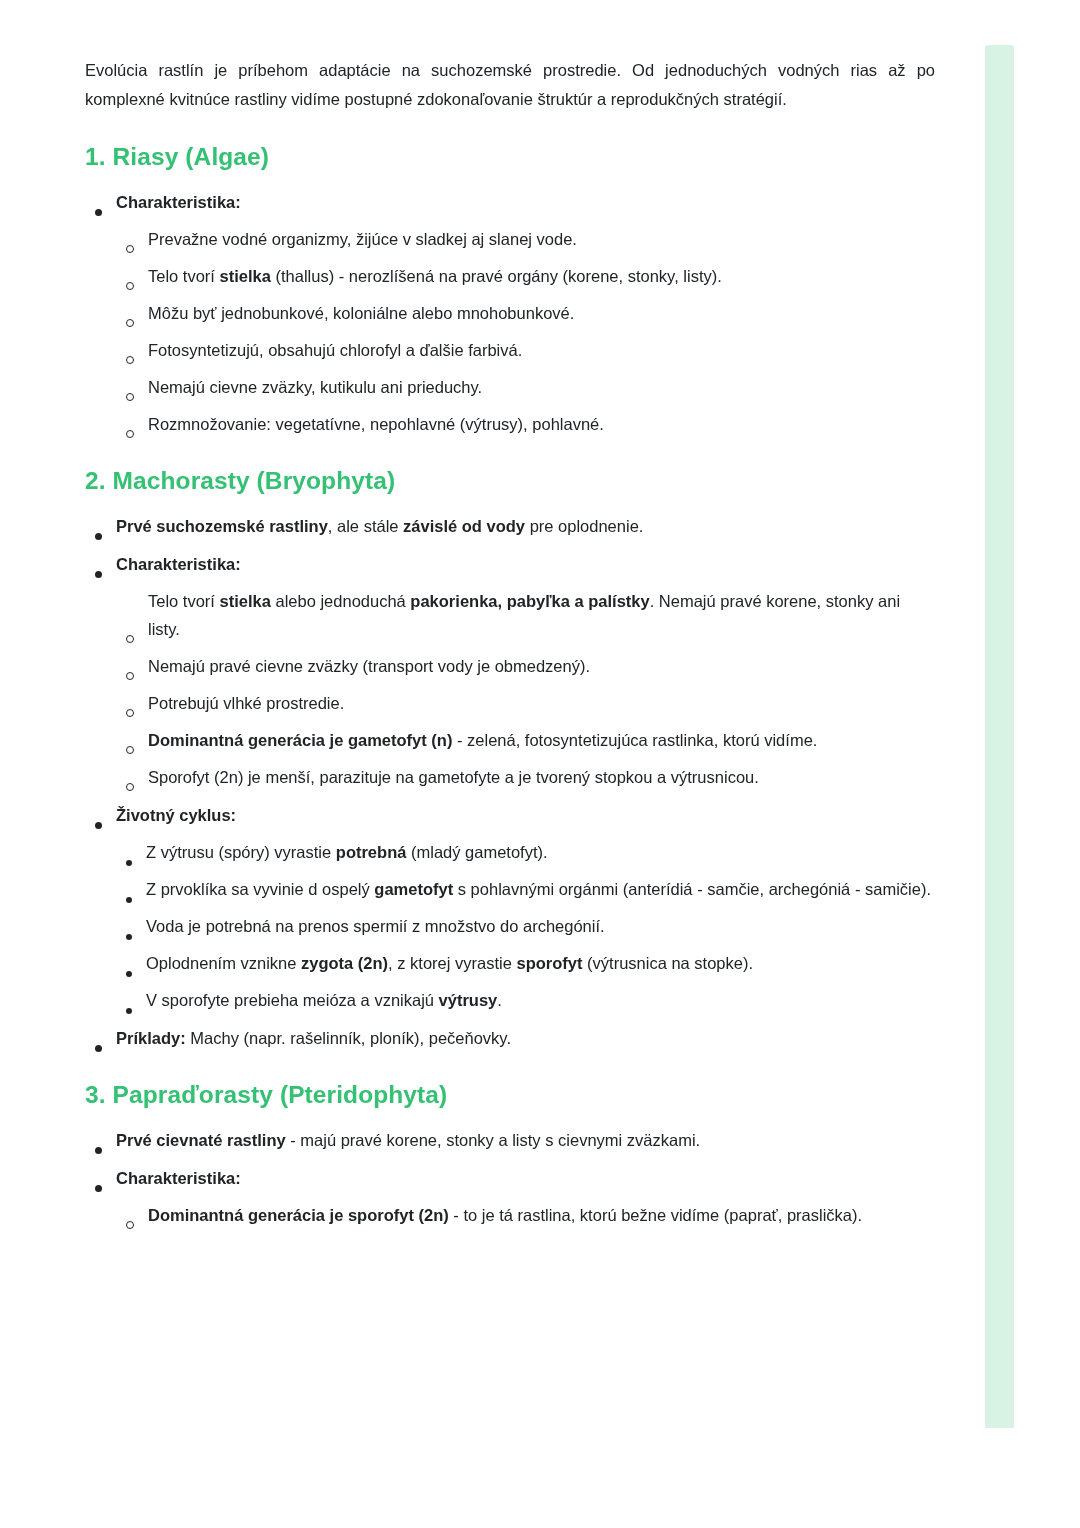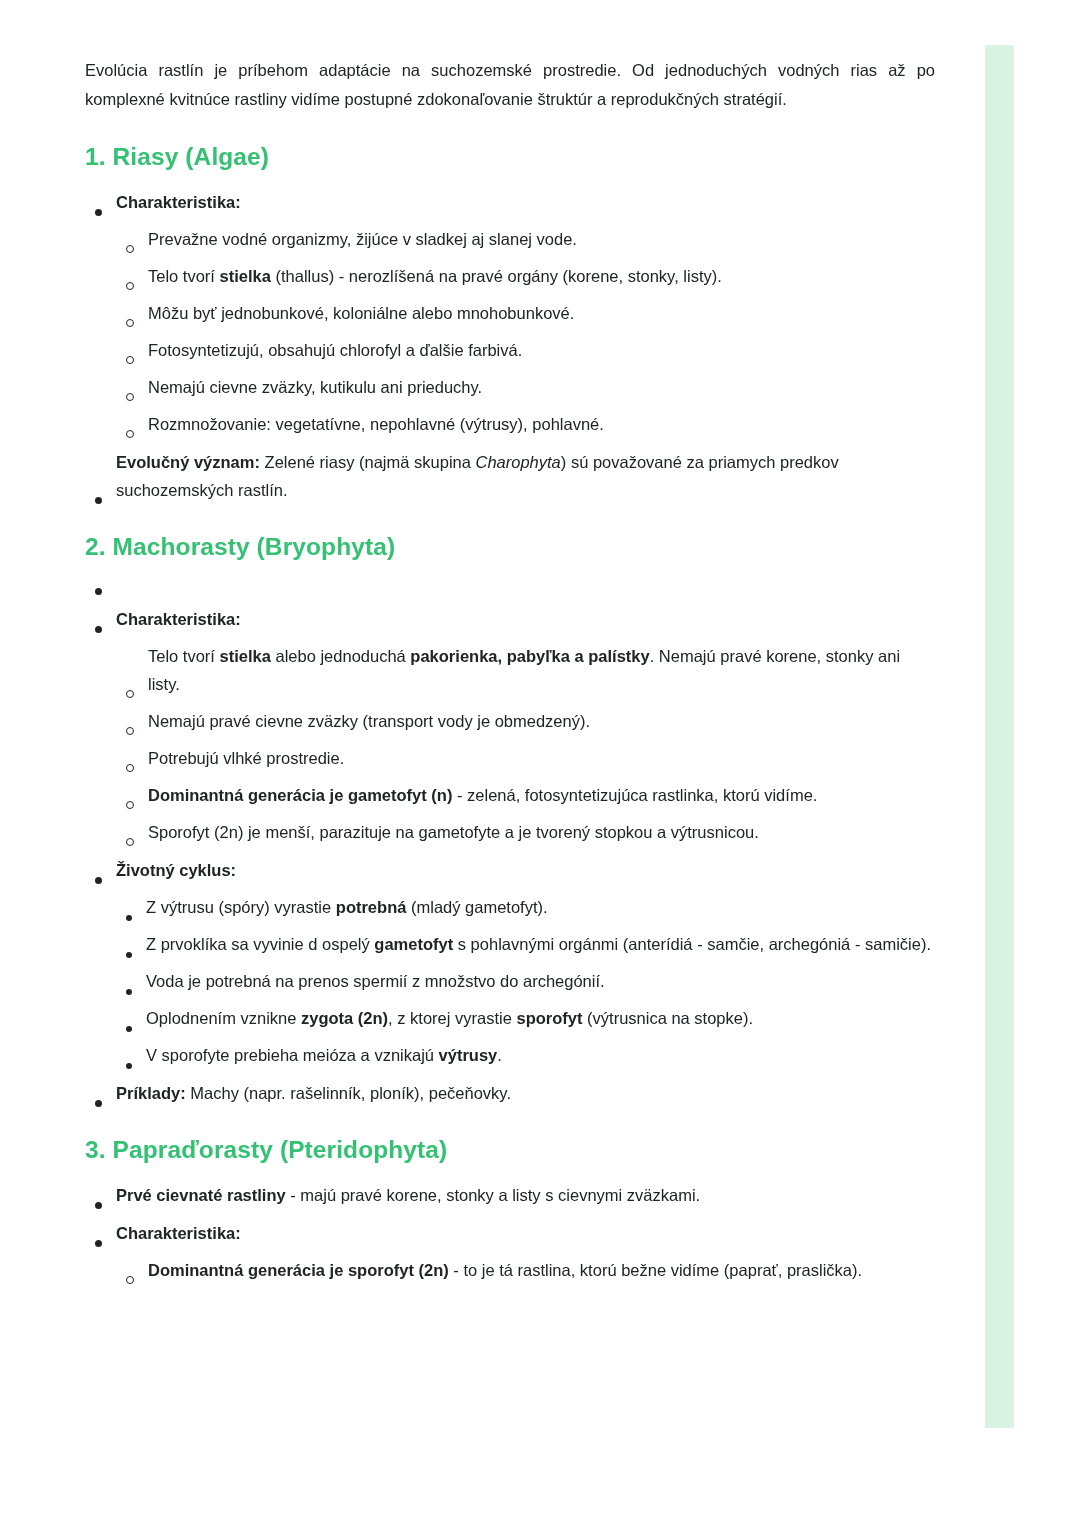--- a/index.html
+++ b/index.html
@@ -90,34 +90,29 @@
                   </div>
                 </div>
                 <div class="li lvl2">
                   <div class="li-row">
                     <span class="mk circle"></span>
                     <div class="li-text"><span>Rozmnožovanie: vegetatívne, nepohlavné (výtrusy), pohlavné.</span></div>
                   </div>
                 </div>
               </div>
             </div>
-            <div class="li lvl1">
-              <div class="li-row">
-                <span class="mk disc"></span>
-                <div class="li-text"><span class="b">Evolučný význam:</span><span> Zelené riasy (najmä skupina </span><span class="i">Charophyta</span><span>) sú považované za priamych predkov suchozemských rastlín.</span></div>
-              </div>
-            </div>
           </div>
         </section>
         <section>
           <h2 class="section-title">2. Machorasty (Bryophyta)</h2>
           <div class="list">
             <div class="li lvl1">
               <div class="li-row">
                 <span class="mk disc"></span>
+                <div class="li-text"><span class="b">Prvé suchozemské rastliny</span><span>, ale stále </span><span class="b">závislé od vody</span><span> pre oplodnenie.</span></div>
               </div>
             </div>
             <div class="li lvl1">
               <div class="li-row">
                 <span class="mk disc"></span>
                 <div class="li-text"><span class="b">Charakteristika:</span></div>
               </div>
               <div class="sublist">
                 <div class="li lvl2">
                   <div class="li-row">

